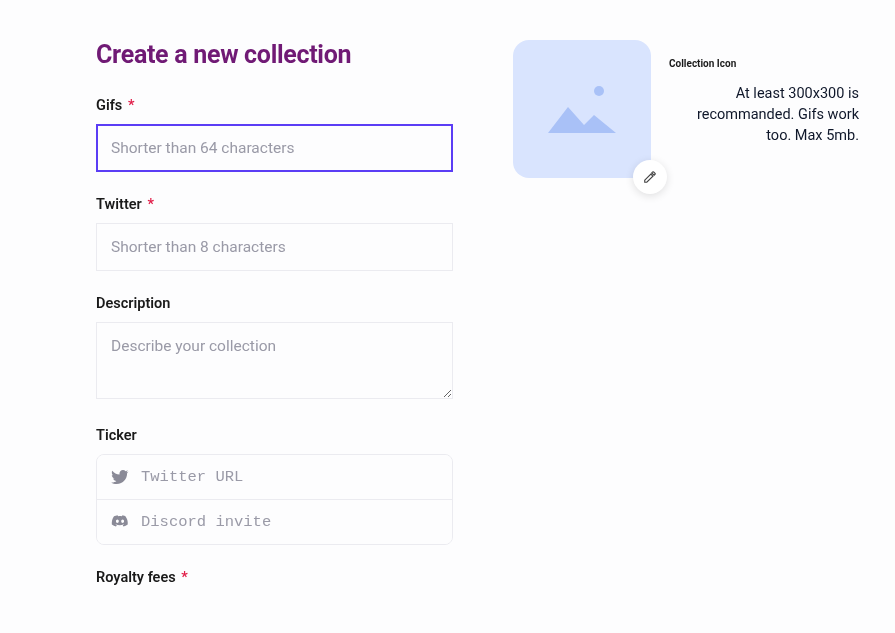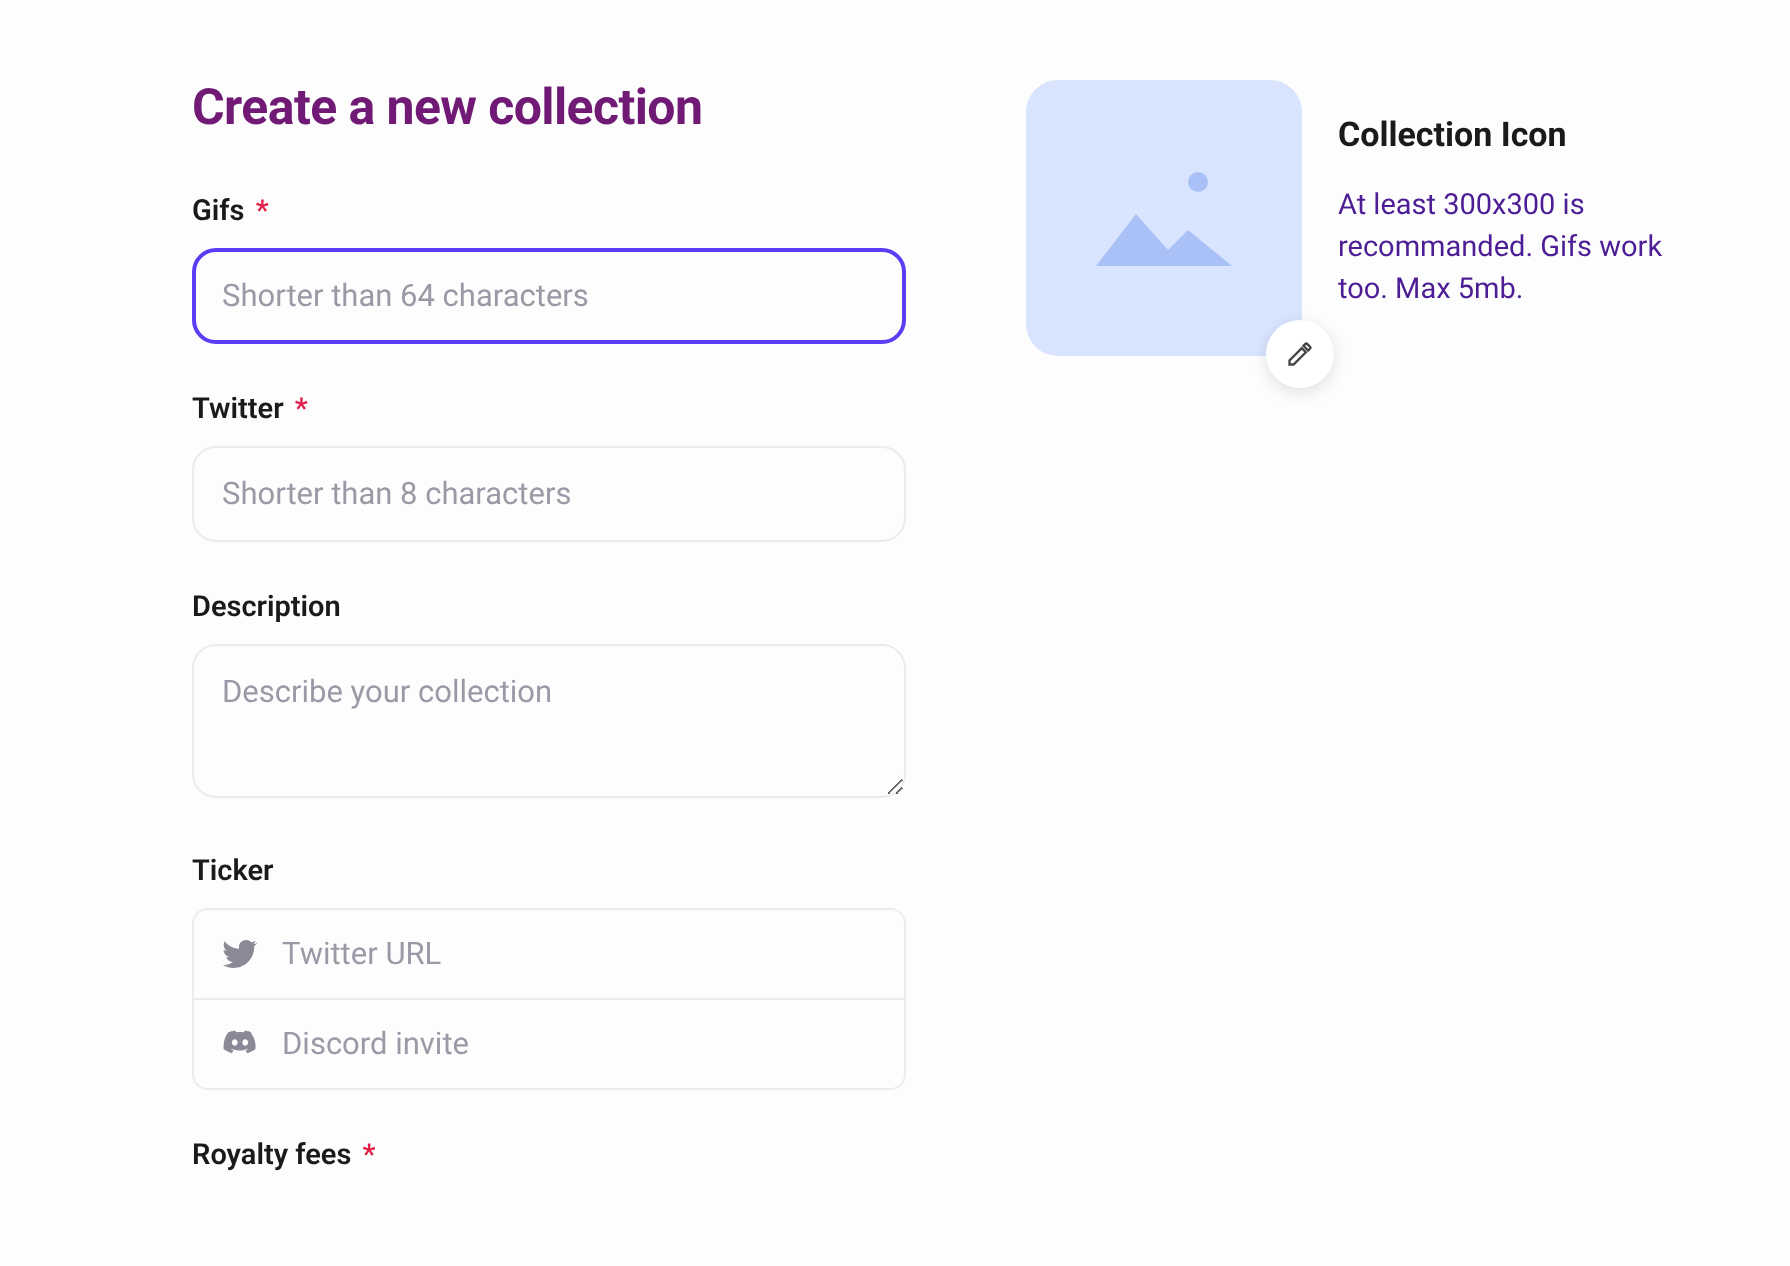--- a/index.html
+++ b/index.html
@@ -39,21 +39,21 @@
       font-size: 14.5px;
       font-weight: 600;
       color: #1a1a1a;
       display: block;
       margin-bottom: 10px;
     }
     .label .req { color: #e11d48; margin-left: 2px; }
     .text-input, .text-area, .link-row {
       width: 100%;
       border: 1px solid #ebebf0;
-      border-radius: 12px;
+      border-radius: 0;
       background: #fdfdfe;
       font-size: 15.5px;
       color: #1a1a1a;
       padding: 14px 14px;
       font-family: inherit;
     }
     .text-input::placeholder, .text-area::placeholder, .link-input::placeholder {
       color: #9a9aa7;
     }
     .text-input.focused {
@@ -70,20 +70,21 @@
       border-radius: 8px;
       overflow: hidden;
     }
     .link-row {
       display: flex;
       align-items: center;
       border: none;
       border-radius: 0;
       padding: 13px 14px;
       gap: 12px;
+      font-family: Liberation Mono, monospace;
     }
     .link-row + .link-row { border-top: 1px solid #ebebf0; }
     .link-icon {
       width: 18px;
       height: 18px;
       display: inline-flex;
       align-items: center;
       justify-content: center;
       color: #8a8a97;
       flex-shrink: 0;
@@ -118,29 +119,30 @@
       background: #ffffff;
       border-radius: 50%;
       box-shadow: 0 2px 8px rgba(0,0,0,0.12);
       display: flex;
       align-items: center;
       justify-content: center;
       cursor: pointer;
     }
     .icon-meta { max-width: 190px; padding-top: 18px; }
     .icon-meta h3 {
-      font-size: 17px;
+      font-size: 10px;
       font-weight: 700;
       margin-bottom: 14px;
       color: #1a1a1a;
     }
     .icon-meta p {
       font-size: 14.5px;
       line-height: 1.45;
-      color: #4c1d95;
+      color: #0f172a;
+      text-align: right;
     }
     .mt-royalty { margin-bottom: 0; }
   </style>
 </head>
 <body>
 
 <div class="container">
   <div class="form-column">
     <h1>Create a new collection</h1>
 

